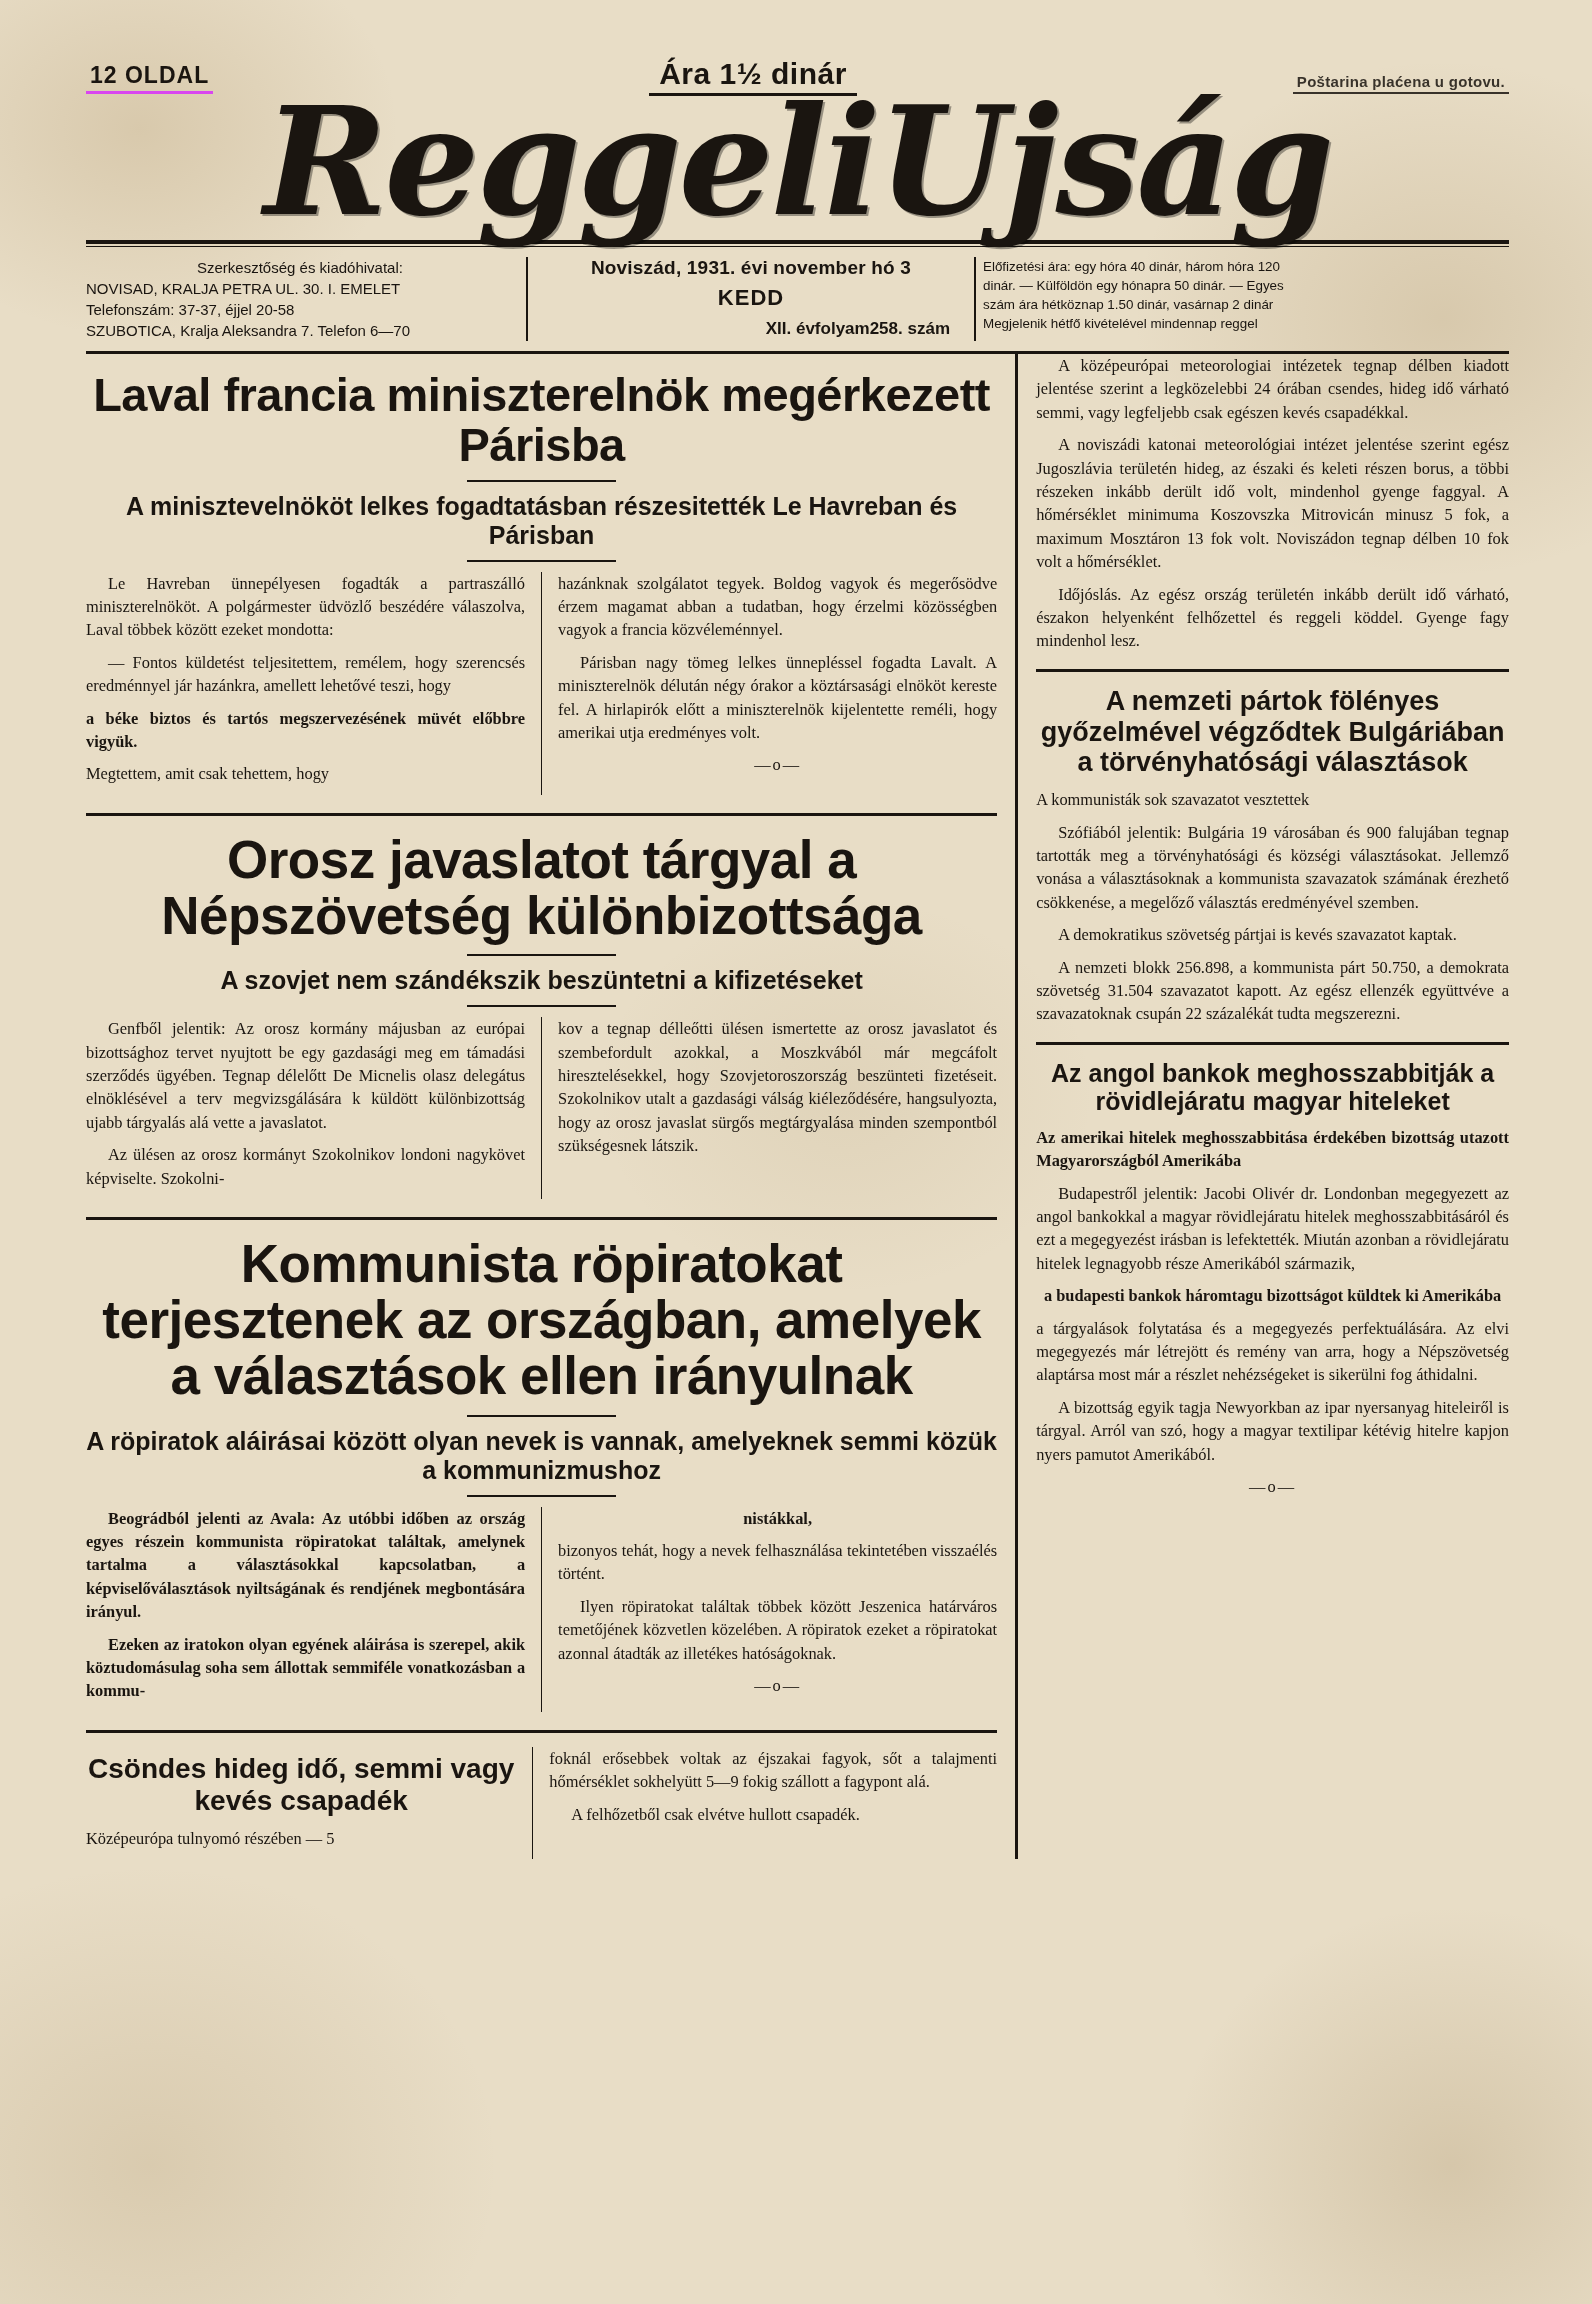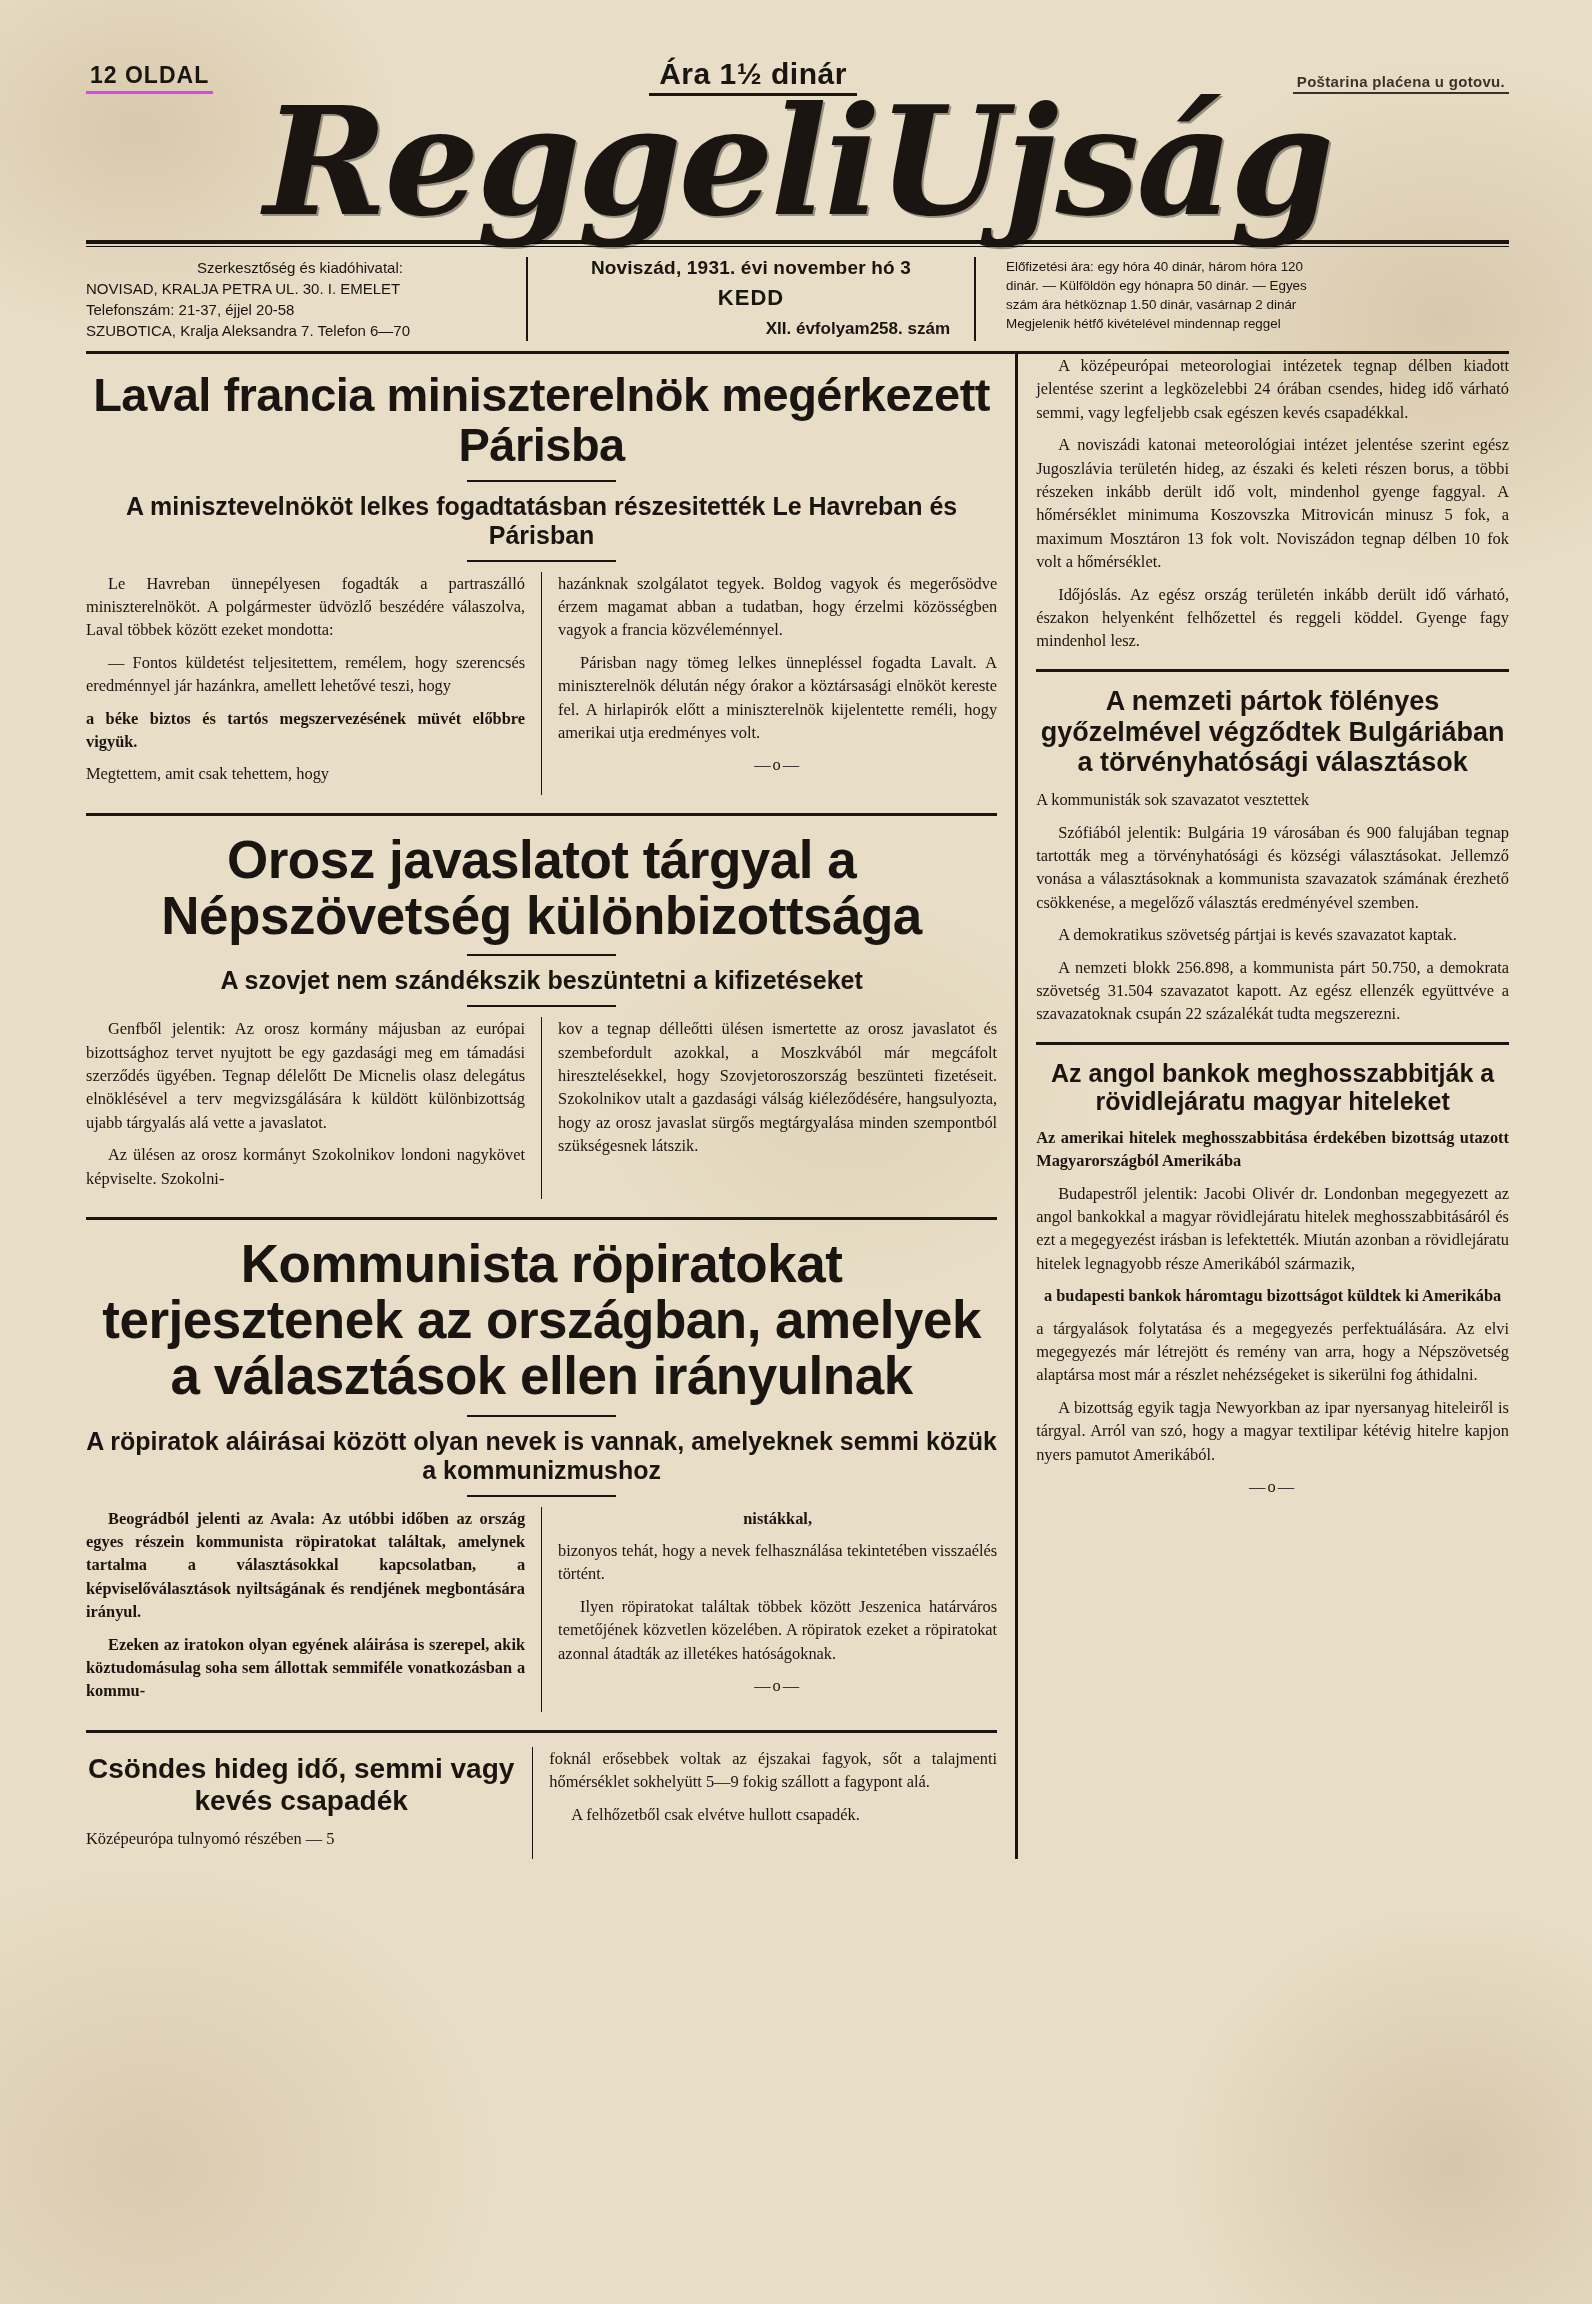--- a/index.html
+++ b/index.html
@@ -43,21 +43,21 @@
   .rule-thin{border-top:1.5px solid #1a1510;margin-top:2px;}
 
   
   .colophon{display:flex;border-bottom:3px solid #1a1510;padding:10px 0 10px 0;}
   .col-left{width:428px;padding-right:12px;font-family:"Liberation Sans",sans-serif;font-size:15px;line-height:21px;}
   .col-left .center{text-align:center;}
   .col-mid{width:418px;border-left:2px solid #1a1510;border-right:2px solid #1a1510;padding:0 14px;text-align:center;font-family:"Liberation Sans",sans-serif;}
   .col-mid .date{font-size:19px;font-weight:bold;letter-spacing:0.2px;}
   .col-mid .day{font-size:22px;font-weight:bold;margin-top:6px;letter-spacing:1px;}
   .col-mid .volrow{display:flex;justify-content:flex-end;font-size:17px;font-weight:bold;margin-top:8px;padding:0 10px;}
-  .col-right{flex:1;padding-left:30px;font-family:"Liberation Sans",sans-serif;font-size:13.4px;line-height:19px;}
+  .col-right{flex:1;padding-left:7px;font-family:"Liberation Sans",sans-serif;font-size:13.4px;line-height:19px;}
 
   
   .body{display:flex;margin-top:0;justify-content:center;}
   .left-zone{width:925px;border-right:3px solid #1a1510;padding-right:18px;}
   .right-zone{width:480px;padding-left:18px;}
 
   h1.head{
     font-family:"Liberation Sans",sans-serif;font-weight:bold;
     text-align:center;line-height:1.06;margin:16px 0 10px 0;
     letter-spacing:-0.5px;
@@ -120,21 +120,21 @@
   <div class="logo">
     <span class="big">Reggeli</span><span class="big">Ujság</span>
   </div>
   <div class="rule-thick"></div>
   <div class="rule-thin"></div>
 
   <div class="colophon">
     <div class="col-left">
       <div class="center">Szerkesztőség és kiadóhivatal:</div>
       <div>NOVISAD, KRALJA PETRA UL. 30. I. EMELET</div>
-      <div>Telefonszám: 21-37, éjjel 20-58</div>
+      <div>Telefonszám: 37-37, éjjel 20-58</div>
       <div>SZUBOTICA, Kralja Aleksandra 7. Telefon 6—70</div>
     </div>
     <div class="col-mid">
       <div class="date">Noviszád, 1931. évi november hó 3</div>
       <div class="day">KEDD</div>
       <div class="volrow">
         <span>XII. évfolyam</span>
         <span>258. szám</span>
       </div>
     </div>

